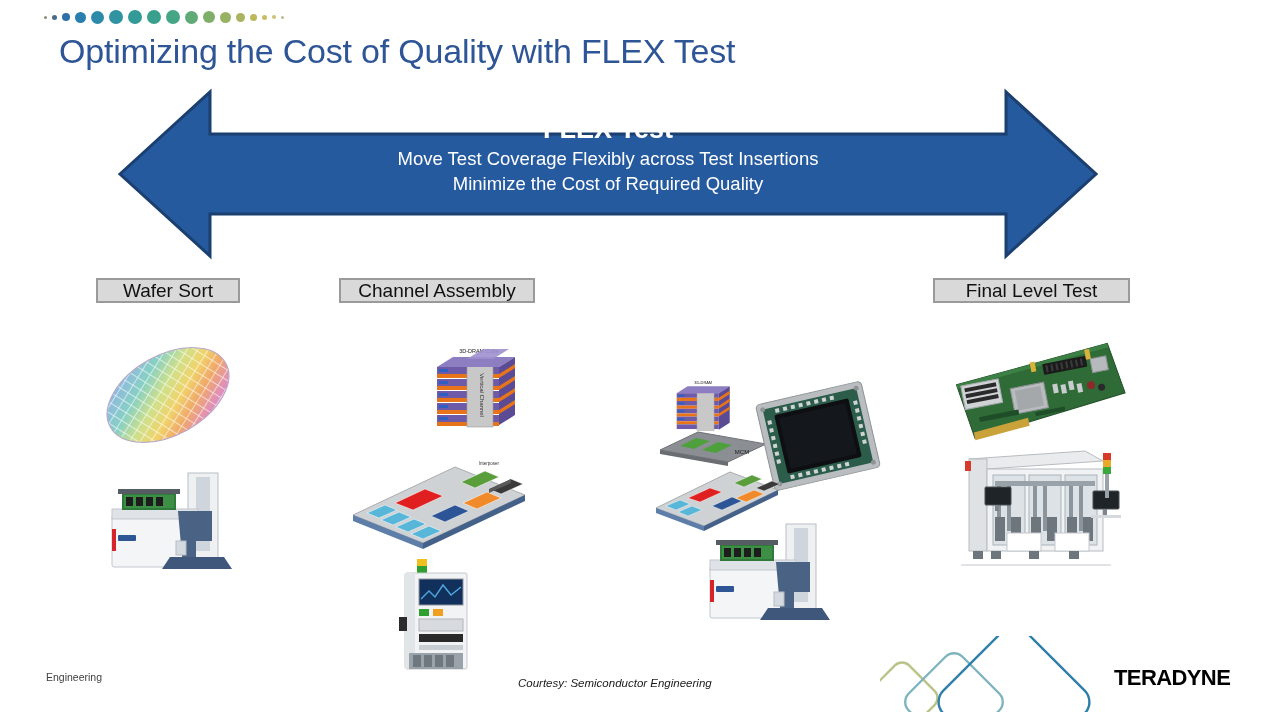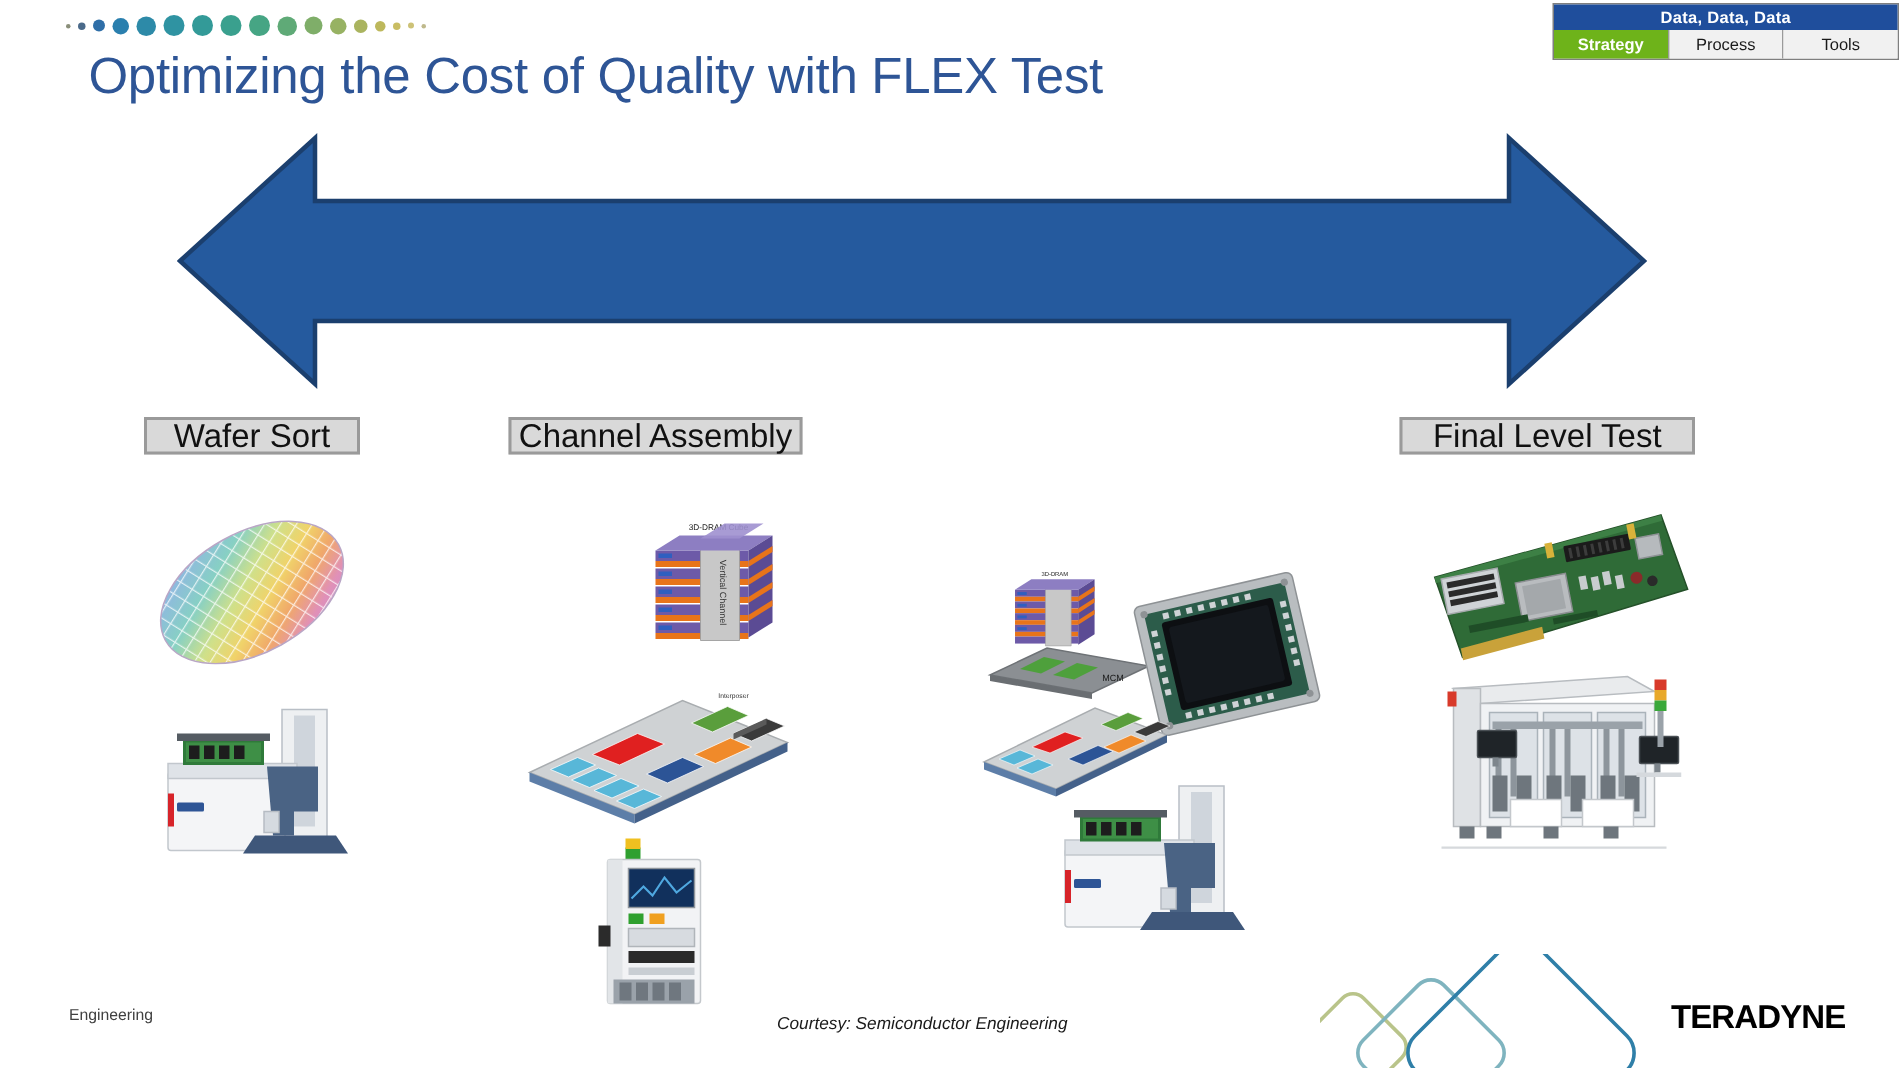--- a/index.html
+++ b/index.html
@@ -34,21 +34,21 @@
   
   #arrow-banner{position:absolute;left:118px;top:88px;width:980px;height:172px;}
   #arrow-banner svg{position:absolute;inset:0;width:100%;height:100%;}
   #arrow-text{position:absolute;left:0;right:0;top:26px;text-align:center;color:#fff;z-index:2;}
   #arrow-head-line{font-size:27px;font-weight:bold;line-height:1.18;}
   .arrow-sub{font-size:18.5px;line-height:1.38;}
 
   
   .stage{position:absolute;top:278px;}
   .stage-label{height:25px;border:2px solid #9a9a9a;background:#d9d9d9;color:#111;
-    font-size:22px;display:flex;align-items:center;justify-content:center;
+    font-size:19px;display:flex;align-items:center;justify-content:center;
     box-sizing:border-box;white-space:nowrap;}
   .stage-art{position:relative;}
 
   
   #footer-confidential{position:absolute;left:46px;top:671px;font-size:10.5px;color:#404040;}
   #footer-courtesy{position:absolute;left:518px;top:677px;font-size:11.5px;color:#1a1a1a;
     font-style:italic;text-align:right;}
   #brand-logo{position:absolute;left:1114px;top:665px;font-size:22px;font-weight:bold;
     color:#000000;letter-spacing:-0.6px;}
   #brand-mark{position:absolute;left:880px;top:636px;width:240px;height:76px;overflow:hidden;}
@@ -71,35 +71,32 @@
       <i style="width: 13px; height: 13px; background: rgb(95, 170, 119);"></i>
       <i style="width: 12px; height: 12px; background: rgb(127, 174, 105);"></i>
       <i style="width: 11px; height: 11px; background: rgb(151, 178, 99);"></i>
       <i style="width: 9px; height: 9px; background: rgb(170, 180, 95);"></i>
       <i style="width: 7px; height: 7px; background: rgb(189, 184, 92);"></i>
       <i style="width: 5px; height: 5px; background: rgb(201, 189, 99);"></i>
       <i style="width: 4px; height: 4px; background: rgb(205, 194, 119);"></i>
       <i style="width: 3px; height: 3px; background: rgb(191, 185, 140);"></i>
     </div>
 
-  <div id="corner-widget">
-    <div id="corner-title">Data, Data, Data</div>
-    <div id="corner-tabs">
-      <div class="corner-tab active">Strategy</div>
-      <div class="corner-tab">Process</div>
-      <div class="corner-tab">Tools</div>
-    </div>
-  </div>
 
   <div id="page-title">Optimizing the Cost of Quality with FLEX Test</div>
 
   <div id="arrow-banner">
     <svg viewBox="0 0 980 172" preserveAspectRatio="none">
       <polygon points="2,86 92,4 92,46 888,46 888,4 978,86 888,168 888,126 92,126 92,168" fill="#255A9E" stroke="#1B3F6E" stroke-width="3" stroke-linejoin="miter"></polygon>
     </svg>
+    <div id="arrow-text">
+      <div id="arrow-head-line">FLEX Test</div>
+      <div class="arrow-sub">Move Test Coverage Flexibly across Test Insertions</div>
+      <div class="arrow-sub">Minimize the Cost of Required Quality</div>
+    </div>
   </div>
 
   <div class="stage" style="left:96px;width:144px;">
     <div class="stage-label">Wafer Sort</div>
     <div class="stage-art" style="height:330px;">
 
       <svg style="position:absolute;left:0;top:40px;" width="144" height="100" viewBox="0 0 144 100">
         <defs>
           <linearGradient id="wg" x1="0" y1="0" x2="1" y2="1">
             <stop offset="0%" stop-color="#c9a0d8"></stop>

